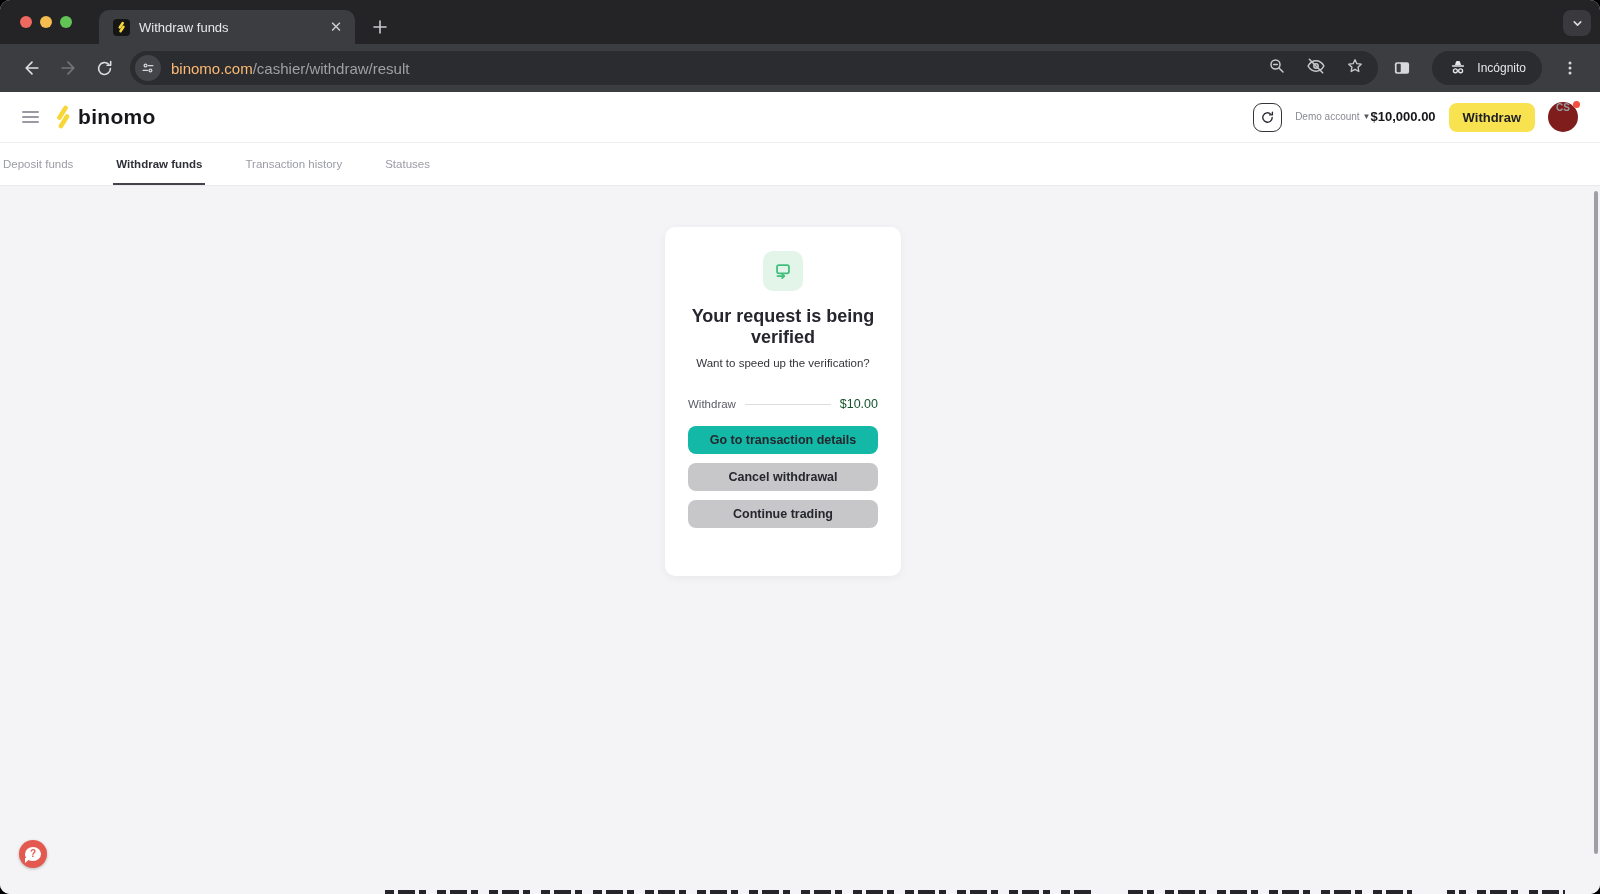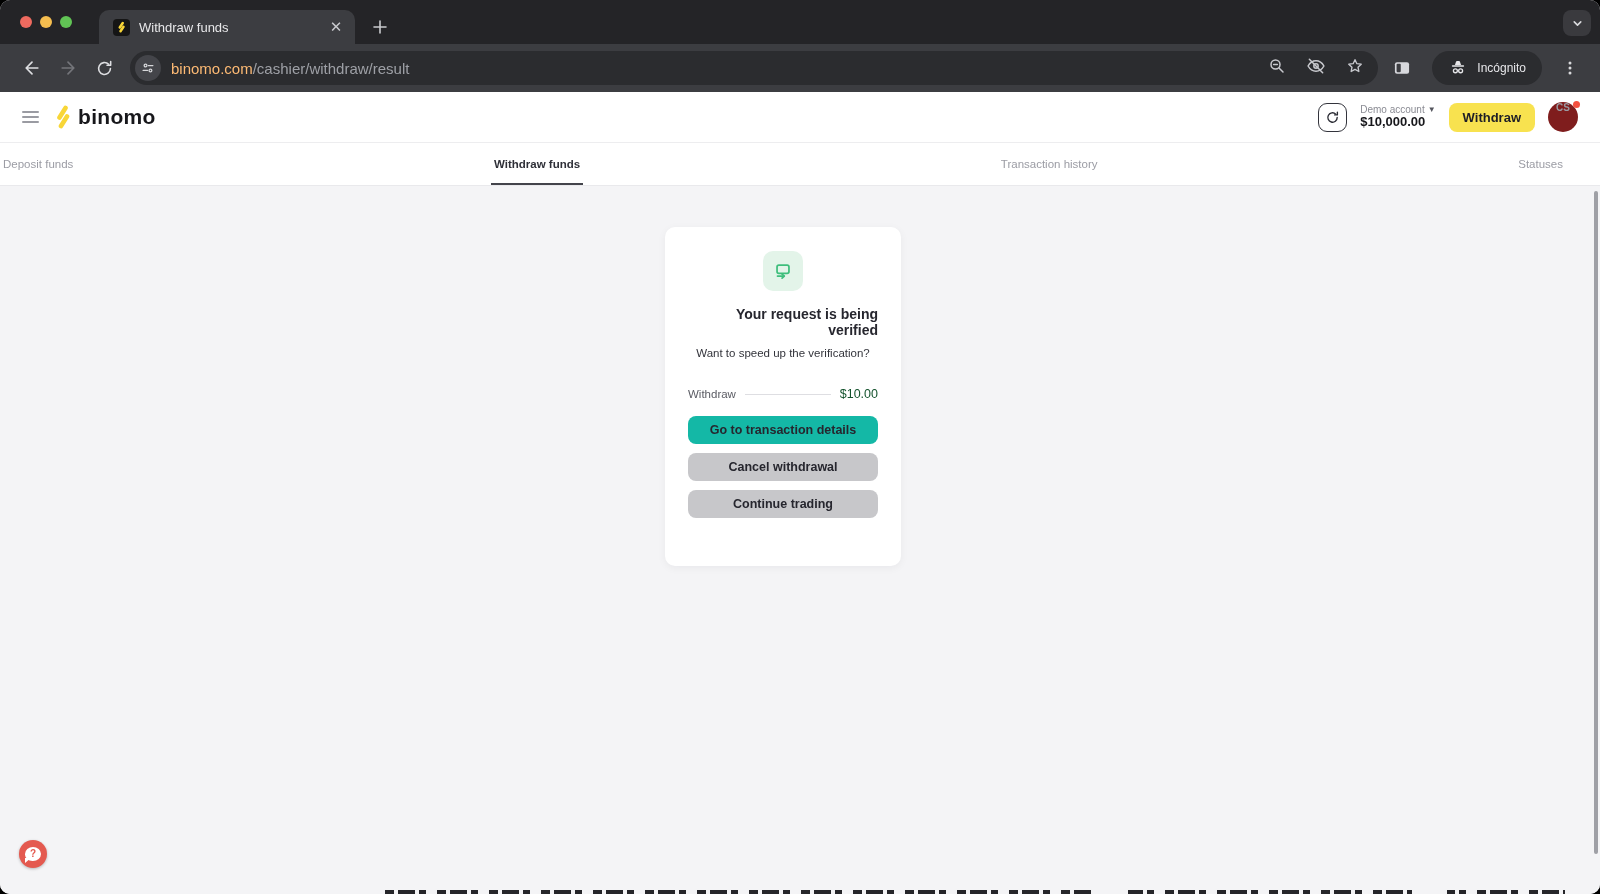--- a/index.html
+++ b/index.html
@@ -31,40 +31,40 @@
   .chip { height:34px; border-radius:17px; background:#2B2C2F; display:flex; align-items:center; gap:9px; padding:0 16px; margin:0 10px 0 12px; color:#E6E6E9; font-size:12px; }
 
   
   .site-header { height:50px; background:#fff; display:flex; align-items:center; padding:0 22px; box-shadow:0 1px 0 #EDEDEF; position:relative; z-index:3; }
   .hamburger { width:17px; display:flex; flex-direction:column; gap:3px; cursor:pointer; }
   .hamburger i { height:2px; background:#9A9BA2; border-radius:2px; display:block; }
   .logo { display:flex; align-items:center; margin-left:13px; }
   .logo-text { font-size:21px; font-weight:bold; color:#17171B; letter-spacing:.3px; margin-left:4px; }
   .hdr-right { margin-left:auto; display:flex; align-items:center; gap:13px; }
   .refresh-btn { width:29px; height:29px; border:1.5px solid #33343C; border-radius:9px; background:#fff; display:flex; align-items:center; justify-content:center; color:#2A2B33; }
-  .acct { display:flex; flex-direction:column; line-height:1.15; }
+  .acct { display:flex; flex-direction:row; line-height:1.15; }
   .acct-type { font-size:10px; color:#8A8B93; display:flex; align-items:center; gap:3px; }
   .acct-caret { font-size:8px; color:#55565E; }
   .acct-balance { font-size:13px; font-weight:bold; color:#17171B; }
   .trading-btn { background:#F8E24F; border:none; border-radius:8px; padding:7px 14px; font-size:13px; font-weight:bold; color:#1E1E26; font-family:inherit; }
   .avatar { position:relative; width:30px; height:30px; border-radius:50%; background:#7f1d1d; display:flex; align-items:flex-start; justify-content:center; font-size:10px; color:#9A9BA2; font-weight:bold; }
   .avatar .dot { position:absolute; top:-1px; right:-2px; width:7px; height:7px; border-radius:50%; background:#F4503F; }
 
   
   .cashier-nav { height:44px; background:#fff; border-bottom:1px solid #E9E9EC; }
-  .cashier-nav-inner { width:1566px; height:100%; display:flex; align-items:center; justify-content:space-between; gap:37px; }
+  .cashier-nav-inner { width:1566px; height:100%; display:flex; align-items:center; justify-content:flex-start; gap:37px; }
   .cnav-item { height:100%; display:flex; align-items:center; font-size:11.5px; color:#9B9CA4; padding:0 3px; cursor:pointer; }
   .cnav-item.active { color:#2F3038; font-weight:bold; border-bottom:2px solid #43444B; padding-top:2px; }
 
   
   .content { position:relative; height:708px; background:#F4F4F6; overflow:hidden; }
   .card-wrap { width:1566px; display:flex; justify-content:center; }
   .card { margin-top:41px; width:236px; background:#fff; border-radius:10px; box-shadow:0 2px 8px rgba(20,20,30,.05); padding:24px 23px 48px; display:flex; flex-direction:column; align-items:center; }
   .card-icon { width:40px; height:40px; border-radius:10px; background:#E3F4E9; display:flex; align-items:center; justify-content:center; }
-  .card-title { margin-top:15px; font-size:14px; font-weight:bold; color:#26262E; text-align:right; }
+  .card-title { margin-top:15px; font-size:18px; font-weight:bold; color:#26262E; text-align:center; }
   .card-desc { margin-top:8px; width:186px; font-size:11.5px; line-height:1.28; color:#A3A4AC; text-align:center; }
   .speedup { margin-top:9px; font-size:11.5px; color:#33343B; text-align:center; cursor:pointer; }
   .summary { width:100%; margin-top:28px; display:flex; align-items:center; }
   .summary-label { font-size:11.5px; color:#5B5C64; }
   .summary-line { flex:1; height:1px; background:#DEDEE2; margin:0 9px; }
   .summary-amount { font-size:12.5px; font-weight:normal; color:#14532d; }
   .card-btn { width:100%; height:28px; border:none; border-radius:8px; font-family:inherit; font-size:12.5px; font-weight:bold; color:#26262E; cursor:pointer; }
   .btn-primary { margin-top:15px; background:#14b8a6; }
   .btn-gray { margin-top:9px; background:#C7C7CA; }
 

